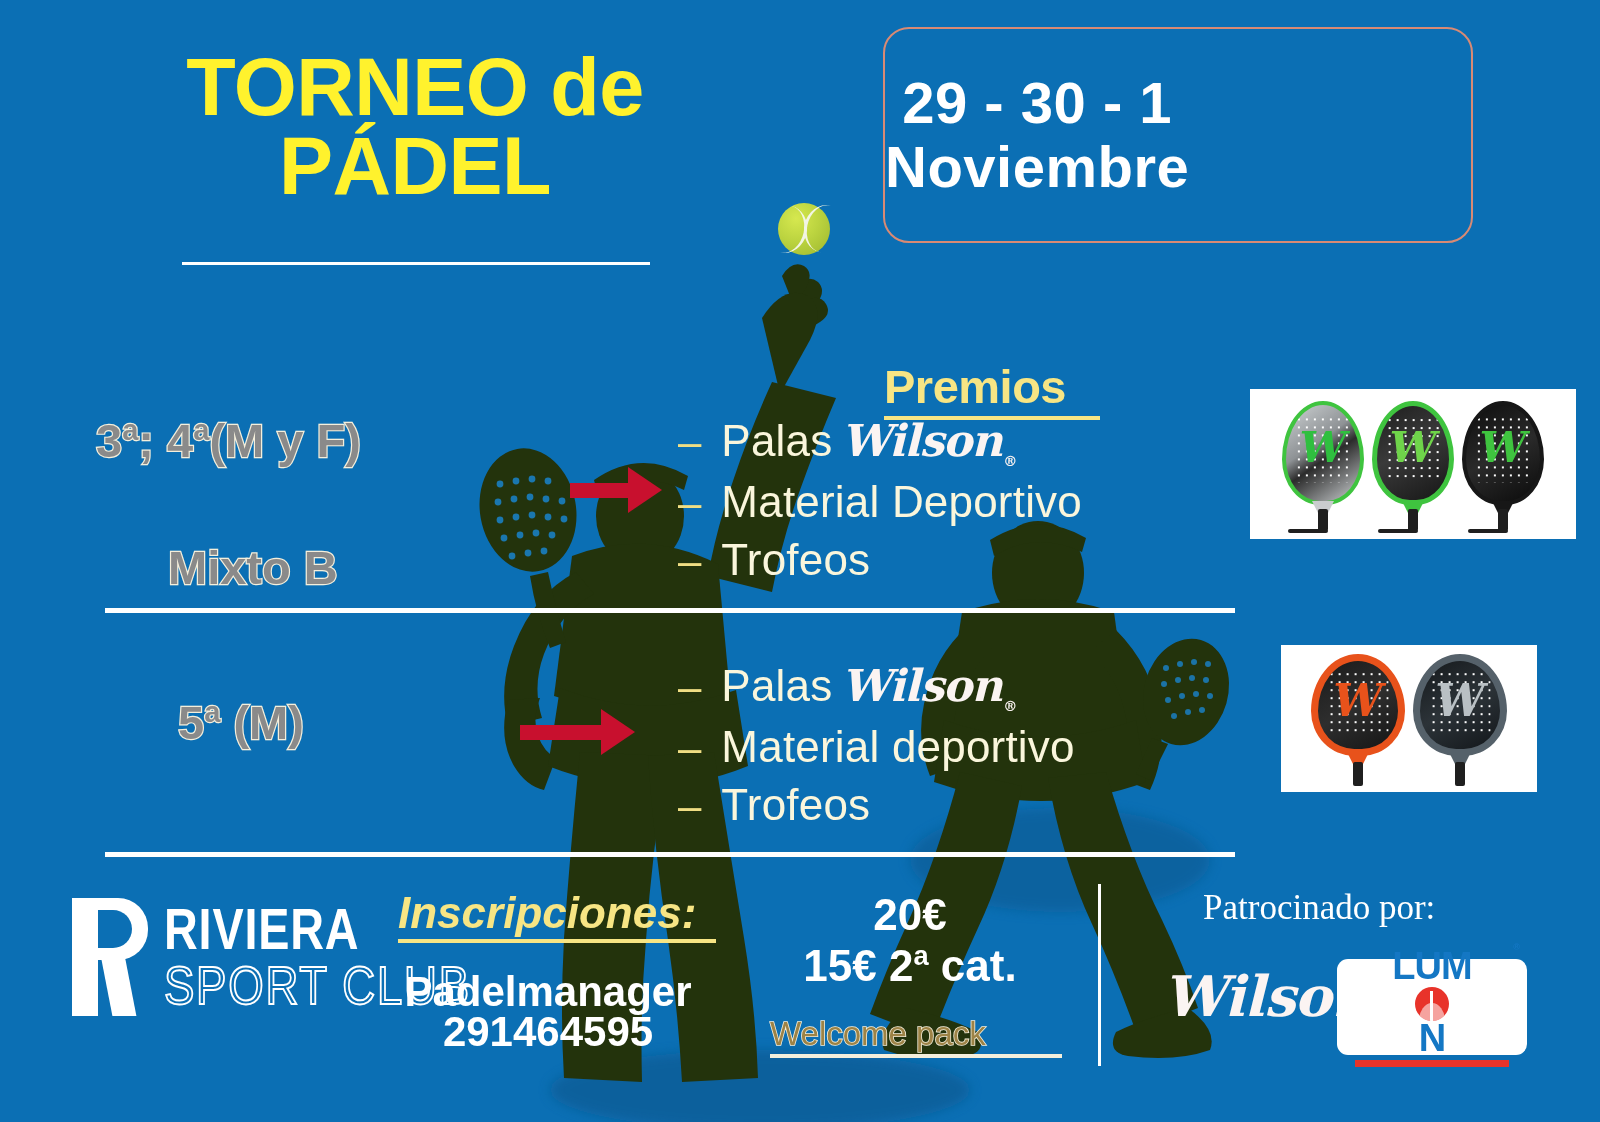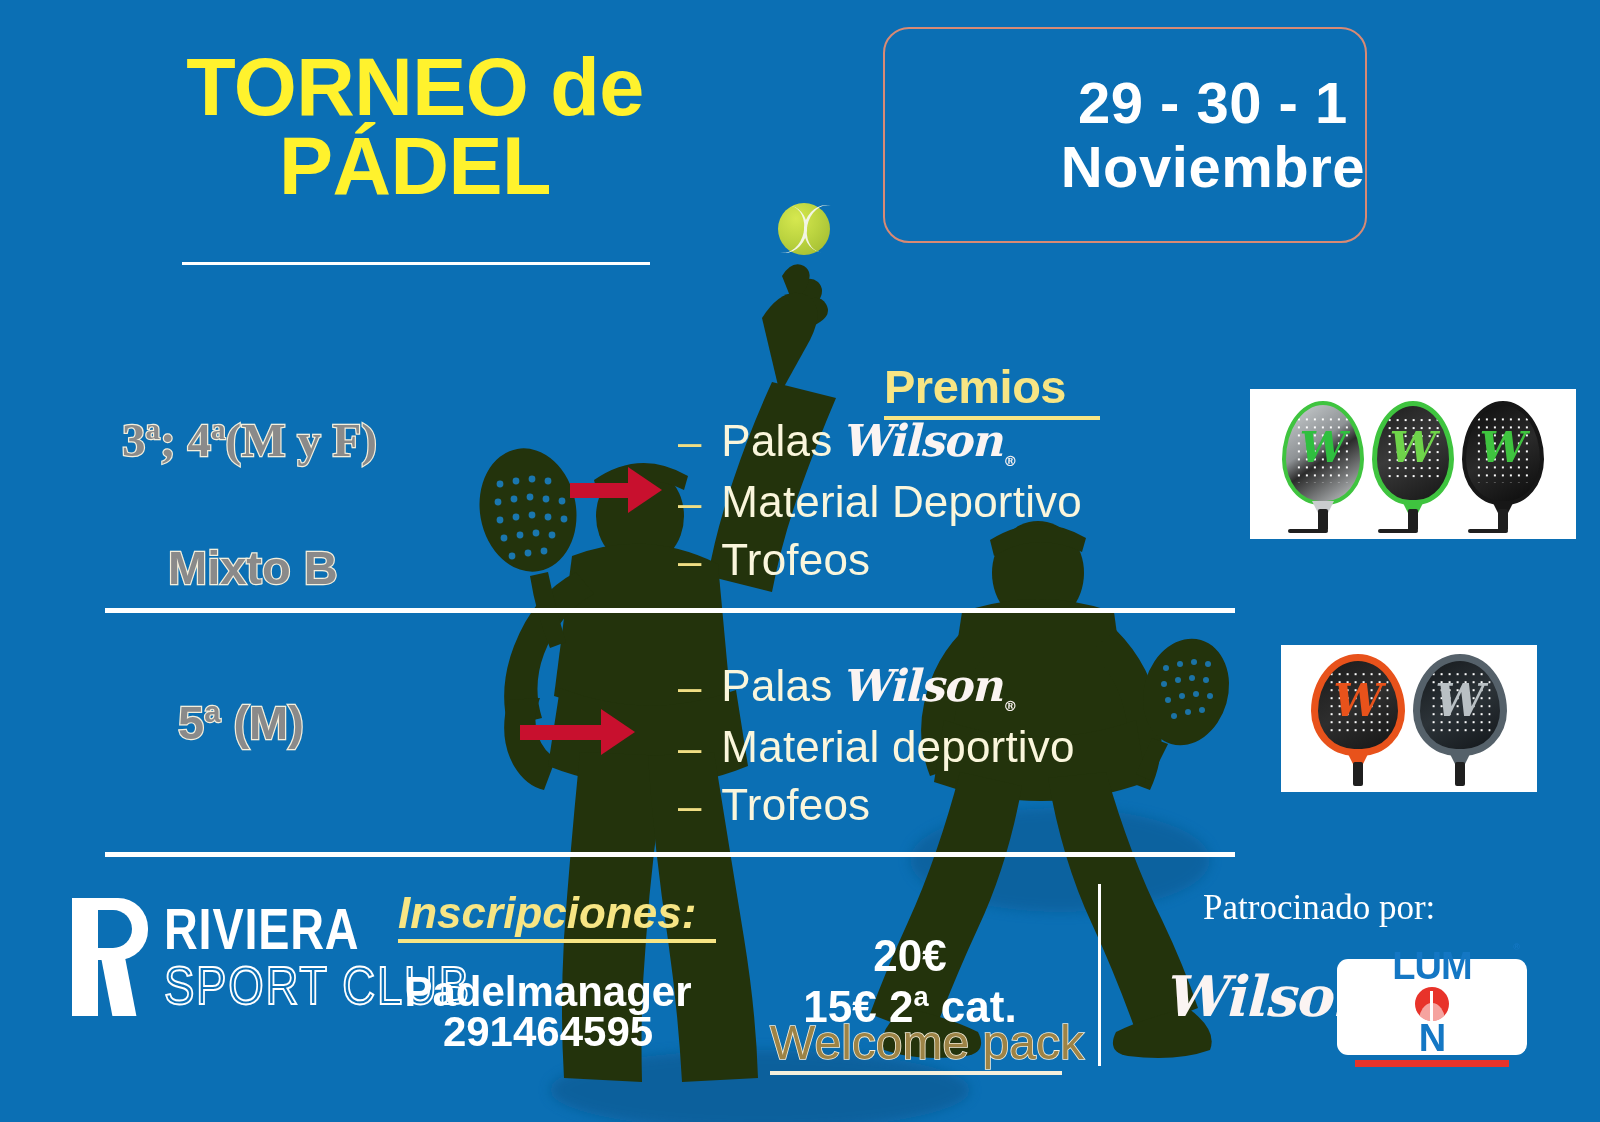--- a/index.html
+++ b/index.html
@@ -42,23 +42,23 @@
     color:#FFF22D; font-size:81px; font-weight:700; line-height:0.97;
     text-align:center; letter-spacing:-0.5px;
   }
   .title-rule {
     position:absolute; left:182px; top:262px; width:468px; height:3px;
     background:#ffffff;
   }
 
   
   .date-box {
-    position:absolute; left:883px; top:27px; width:484px; height:216px;
+    position:absolute; left:883px; top:27px; width:590px; height:216px;
     border:2.5px solid #D98A74; border-radius:26px;
-    display:flex; align-items:center; justify-content:flex-end;
+    display:flex; align-items:center; justify-content:flex-start;
   }
   .date-text {
     color:#ffffff; font-size:58px; font-weight:600; line-height:1.1;
     text-align:center; letter-spacing:0.5px;
   }
 
   
   .head-yellow {
     position:absolute; color:#F7E584; font-size:47px; font-weight:700;
     letter-spacing:-0.5px;
@@ -72,21 +72,21 @@
   #h-premios .ul { width:216px; }
 
   
   .cat {
     position:absolute; color:#8A8A8A; font-size:47px; font-weight:600;
     white-space:nowrap;
     -webkit-text-stroke:2.4px #F4EFDC;
     paint-order:stroke fill;
   }
   .cat sup { font-size:0.62em; vertical-align:super; }
-  #cat-1 { left:122px; top:413px;font-family:Liberation Serif, serif; }
+  #cat-1 { left:96px; top:413px; }
   #cat-2 { left:168px; top:540px; }
   #cat-3 { left:178px; top:695px; }
 
   
   .prizes { position:absolute; }
   #prizes-1 { left:678px; top:415px; }
   #prizes-2 { left:678px; top:660px; }
   .prize-row {
     display:flex; align-items:baseline; gap:20px; margin-bottom:8px;
     white-space:nowrap;
@@ -163,29 +163,29 @@
   .insc-line {
     position:absolute; color:#ffffff; font-size:42px; font-weight:600; text-align:center;
     width:400px; left:348px;
   }
   #insc-1 { top:968px; }
   #insc-2 { top:1008px; }
 
   
   .price {
     position:absolute; color:#ffffff; font-size:44px; font-weight:600;
-    text-align:center; width:360px; left:730px;margin-top:41px;
+    text-align:center; width:360px; left:730px;
   }
   #price-1 { top:890px; }
   #price-2 { top:940px; }
   .price sup { font-size:0.62em; vertical-align:super; }
 
   #welcome {
     position:absolute; left:770px; top:1015px;
-    color:#9D8346; font-size:48px; font-weight:500;
+    color:#9D8346; font-size:33px; font-weight:500;
     -webkit-text-stroke:1.6px #F4EFDC; paint-order:stroke fill;
   }
   #welcome .ul { display:block; height:4px; background:#F4EFDC; width:292px; margin-top:1px; }
 
   
   #patrocinado {
     position:absolute; left:1203px; top:888px;
     color:#ffffff; font-size:35px; font-weight:400;
     font-family:"Liberation Serif", serif;
   }

